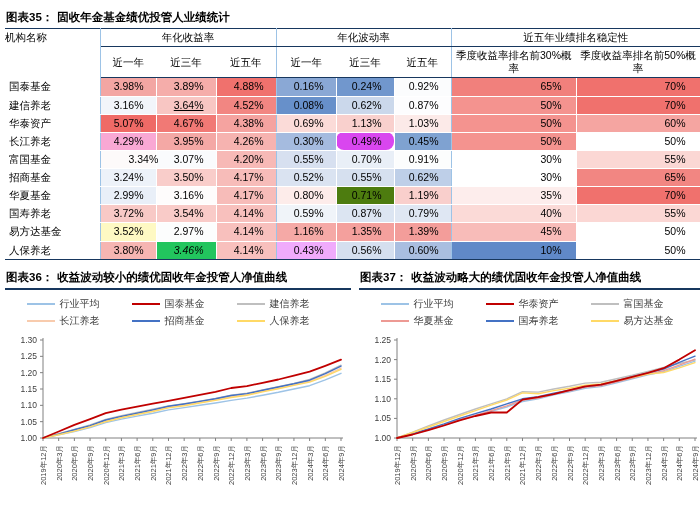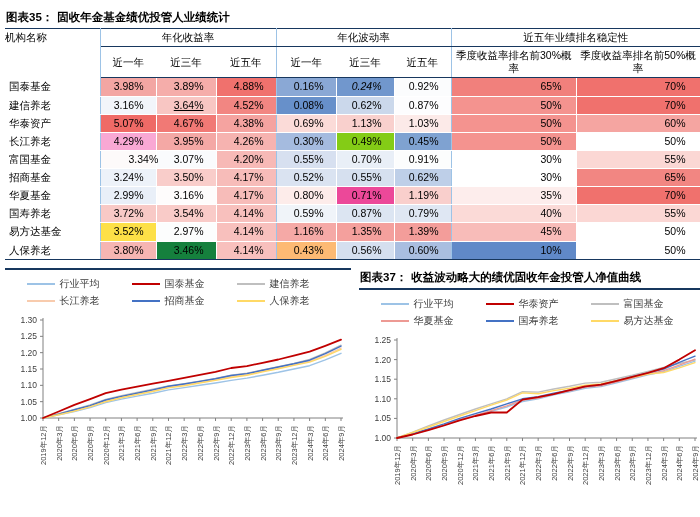--- a/index.html
+++ b/index.html
@@ -77,21 +77,21 @@
         <th>季度收益率排名前50%概率</th>
       </tr>
     </thead>
     <tbody>
         <tr>
           <th class="iname vsep">国泰基金</th>
           <td class="pct" style="background: rgb(243, 166, 163);">3.98%</td>
           <td class="pct" style="background: rgb(245, 173, 170);">3.89%</td>
           <td class="pct vsep" style="background: rgb(240, 113, 109);">4.88%</td>
           <td class="pct" style="background: rgb(138, 168, 213);">0.16%</td>
-          <td class="pct" style="background: rgb(113, 151, 205); font-style: italic;">0.24%</td>
+          <td class="pct" style="background: rgb(113, 151, 205);">0.24%</td>
           <td class="pct vsep" style="background: rgb(251, 252, 253);">0.92%</td>
           <td class="prob" style="background: rgb(241, 128, 124);">65%</td>
           <td class="prob" style="background: rgb(240, 113, 109);">70%</td>
         </tr>
         <tr>
           <th class="iname vsep">建信养老</th>
           <td class="pct" style="background: rgb(242, 245, 250);">3.16%</td>
           <td class="pct" style="background: rgb(248, 198, 195); text-decoration: underline;">3.64%</td>
           <td class="pct vsep" style="background: rgb(242, 134, 130);">4.52%</td>
           <td class="pct" style="background: rgb(103, 144, 202);">0.08%</td>
@@ -110,21 +110,21 @@
           <td class="pct vsep" style="background: rgb(252, 234, 232);">1.03%</td>
           <td class="prob" style="background: rgb(244, 147, 143);">50%</td>
           <td class="prob" style="background: rgb(245, 165, 161);">60%</td>
         </tr>
         <tr>
           <th class="iname vsep">长江养老</th>
           <td class="pct" style="background: #f9a8d4;">4.29%</td>
           <td class="pct" style="background: rgb(244, 168, 165);">3.95%</td>
           <td class="pct vsep" style="background: rgb(246, 179, 176);">4.26%</td>
           <td class="pct" style="background: rgb(165, 187, 223);">0.30%</td>
-          <td class="pct" style="background: #84cc16;">0.49%</td>
+          <td class="pct" style="background: #d946ef; border-radius: 8px;">0.49%</td>
           <td class="pct vsep" style="background: rgb(127, 162, 209);">0.45%</td>
           <td class="prob" style="background: rgb(244, 147, 143);">50%</td>
           <td class="prob" style="background: rgb(255, 255, 255);">50%</td>
         </tr>
         <tr>
           <th class="iname vsep">富国基金</th>
           <td class="pct" style="background: rgb(253, 250, 250); padding-left: 28px;">3.34%</td>
           <td class="pct" style="background: rgb(250, 251, 253);">3.07%</td>
           <td class="pct vsep" style="background: rgb(247, 185, 182);">4.20%</td>
           <td class="pct" style="background: rgb(215, 224, 240);">0.55%</td>
@@ -143,65 +143,68 @@
           <td class="pct vsep" style="background: rgb(190, 207, 232);">0.62%</td>
           <td class="prob" style="background: rgb(255, 255, 255);">30%</td>
           <td class="prob" style="background: rgb(242, 134, 130);">65%</td>
         </tr>
         <tr>
           <th class="iname vsep">华夏基金</th>
           <td class="pct" style="background: rgb(233, 239, 248);">2.99%</td>
           <td class="pct" style="background: rgb(254, 252, 252);">3.16%</td>
           <td class="pct vsep" style="background: rgb(247, 188, 185);">4.17%</td>
           <td class="pct" style="background: rgb(253, 236, 234);">0.80%</td>
-          <td class="pct" style="background: #ec4899;">0.71%</td>
+          <td class="pct" style="background: #4d7c0f;">0.71%</td>
           <td class="pct vsep" style="background: rgb(249, 207, 204);">1.19%</td>
           <td class="prob" style="background: rgb(253, 237, 236);">35%</td>
           <td class="prob" style="background: rgb(240, 113, 109);">70%</td>
         </tr>
         <tr>
           <th class="iname vsep">国寿养老</th>
           <td class="pct" style="background: rgb(248, 201, 198);">3.72%</td>
           <td class="pct" style="background: rgb(249, 203, 200);">3.54%</td>
           <td class="pct vsep" style="background: rgb(248, 192, 189);">4.14%</td>
           <td class="pct" style="background: rgb(240, 244, 249);">0.59%</td>
           <td class="pct" style="background: rgb(220, 229, 242);">0.87%</td>
           <td class="pct vsep" style="background: rgb(223, 231, 243);">0.79%</td>
           <td class="prob" style="background: rgb(251, 218, 215);">40%</td>
           <td class="prob" style="background: rgb(251, 215, 212);">55%</td>
         </tr>
         <tr>
           <th class="iname vsep">易方达基金</th>
-          <td class="pct" style="background: #fde047;">3.52%</td>
+          <td class="pct" style="background: #fef9c3;">3.52%</td>
           <td class="pct" style="background: rgb(252, 253, 253);">2.97%</td>
           <td class="pct vsep" style="background: rgb(248, 192, 189);">4.14%</td>
           <td class="pct" style="background: rgb(245, 169, 166);">1.16%</td>
           <td class="pct" style="background: rgb(244, 160, 157);">1.35%</td>
           <td class="pct vsep" style="background: rgb(243, 157, 154);">1.39%</td>
           <td class="prob" style="background: rgb(248, 188, 185);">45%</td>
           <td class="prob" style="background: rgb(255, 255, 255);">50%</td>
         </tr>
         <tr>
           <th class="iname vsep">人保养老</th>
           <td class="pct" style="background: rgb(246, 181, 178);">3.80%</td>
-          <td class="pct" style="background: #15803d;">3.46%</td>
+          <td class="pct" style="background: #22c55e; font-style: italic;">3.46%</td>
           <td class="pct vsep" style="background: rgb(248, 192, 189);">4.14%</td>
-          <td class="pct" style="background: #fdba74;">0.43%</td>
+          <td class="pct" style="background: #f0abfc;">0.43%</td>
           <td class="pct" style="background: rgb(213, 223, 239);">0.56%</td>
           <td class="pct vsep" style="background: rgb(169, 190, 224);">0.60%</td>
           <td class="prob" style="background: rgb(96, 137, 200);">10%</td>
           <td class="prob" style="background: rgb(255, 255, 255);">50%</td>
         </tr>
       </tbody>
   </table>
 
 
   <div class="charts-row">
 
     <div class="chart-panel">
+      <div class="fig-title-row">
+        <span class="lbl">图表36：</span><span>收益波动较小的绩优固收年金投管人净值曲线</span>
+      </div>
       <hr class="rule">
       <div class="legend">
           <span class="legend-item">
             <span class="legend-line" style="border-top-color: rgb(157, 195, 230);"></span>
             <span class="legend-text">行业平均</span>
           </span>
           <span class="legend-item">
             <span class="legend-line" style="border-top-color: rgb(192, 0, 0);"></span>
             <span class="legend-text">国泰基金</span>
           </span>

